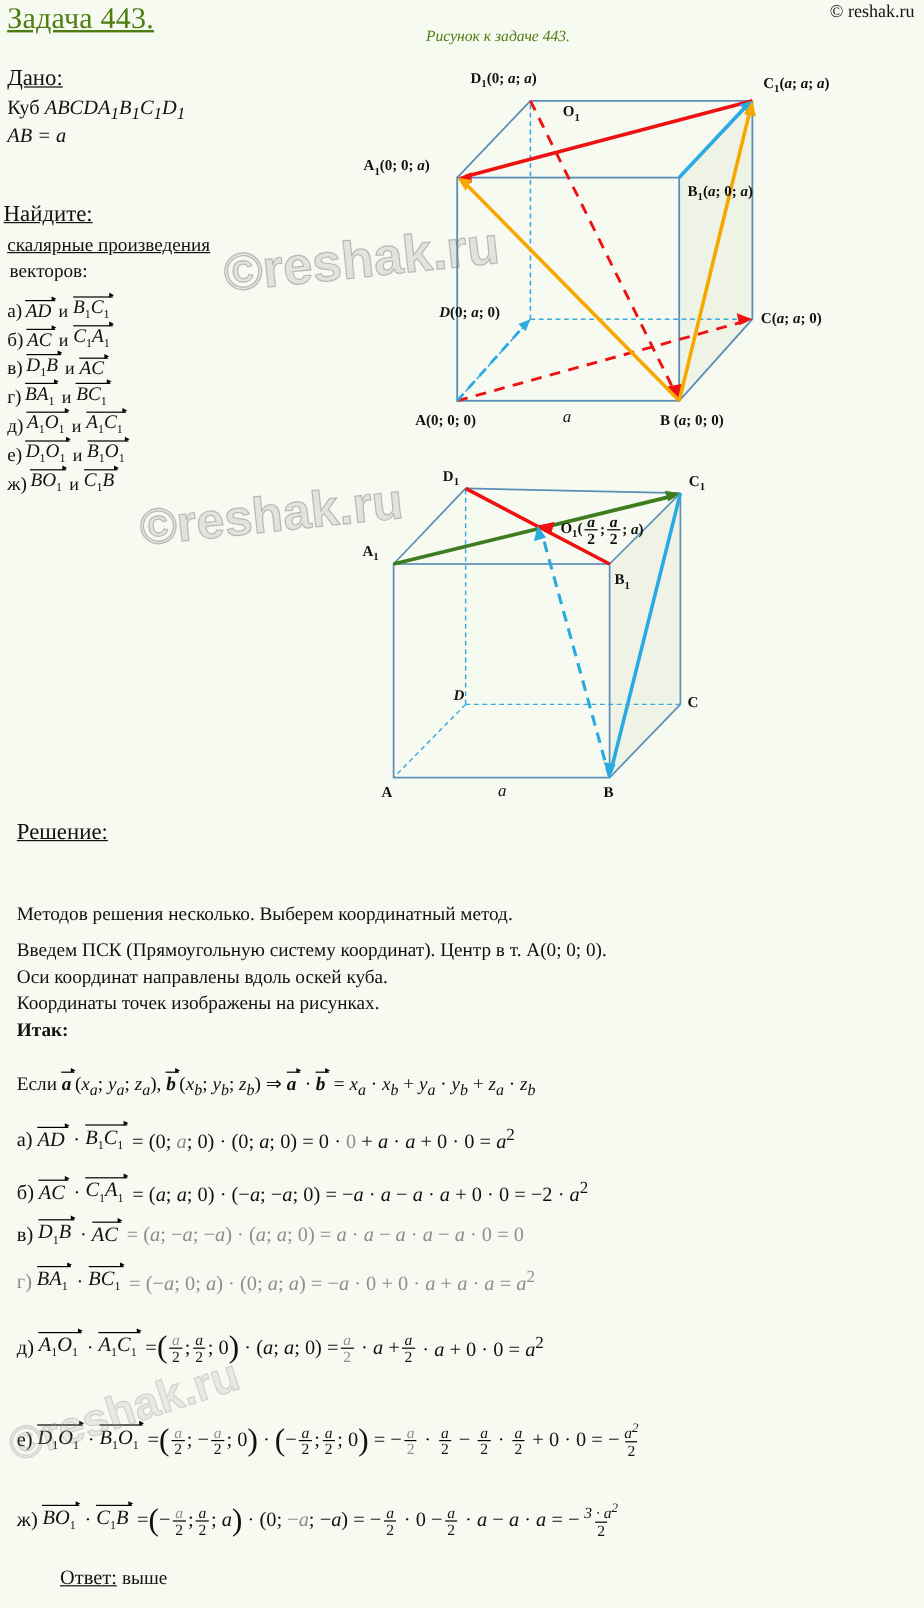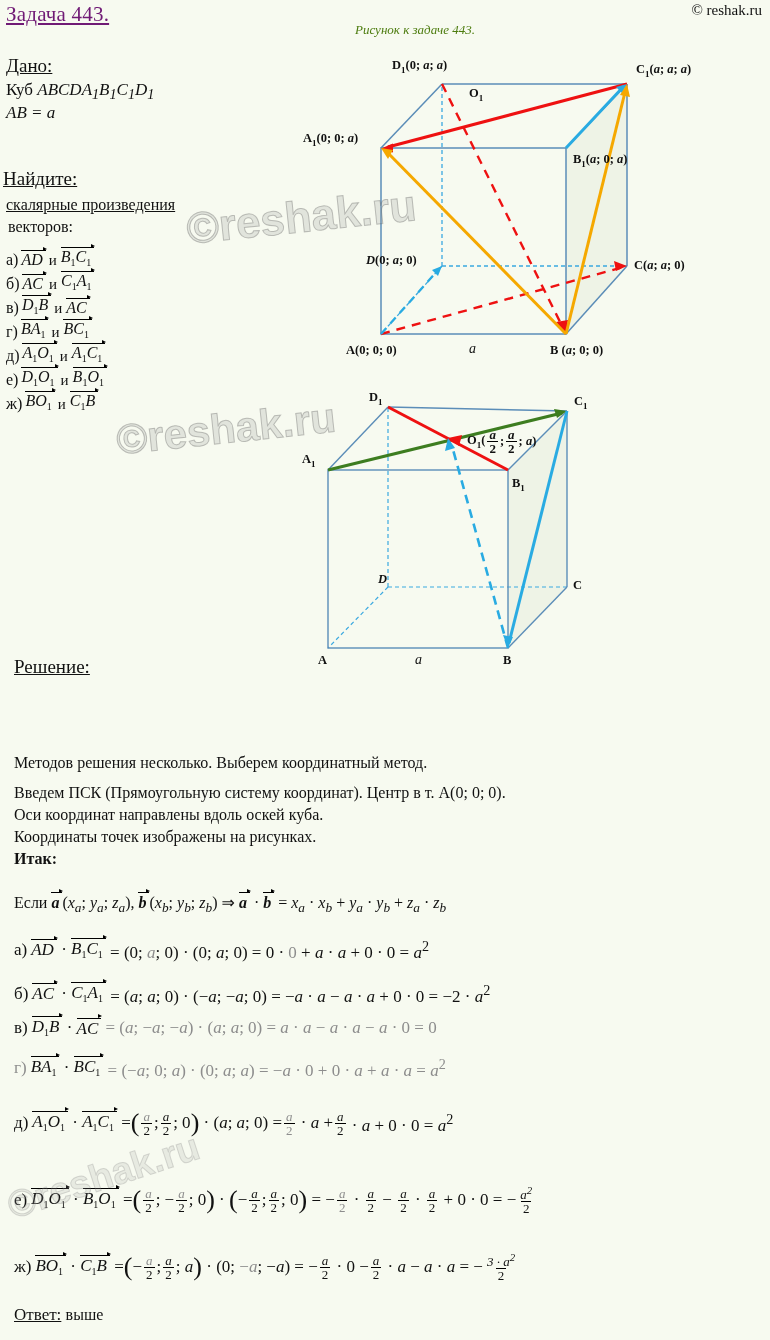--- a/index.html
+++ b/index.html
@@ -9,21 +9,21 @@
     font-family:"Liberation Serif", serif;
     color:#111;
     position:relative;
     overflow:hidden;
   }
   .page{position:relative;width:770px;height:1340px;}
 
   
   .task-title{
     position:absolute;left:6px;top:2px;
-    font-size:21px;color:#701a75;
+    font-size:25px;color:#4d7c0f;
     text-decoration:underline;
     letter-spacing:.2px;
     white-space:nowrap;
   }
   .copyright{
     position:absolute;right:8px;top:2px;
     font-size:15px;color:#111;
     white-space:nowrap;
   }
   .fig-caption{
@@ -100,21 +100,21 @@
     font-family:"Liberation Sans", sans-serif;
     font-weight:bold;
     color:rgba(150,150,150,0.22);
     -webkit-text-stroke:1px rgba(90,90,90,0.35);
     pointer-events:none;white-space:nowrap;
     transform:rotate(-6deg);
   }
 
   
   .sol-head{
-    position:absolute;left:14px;top:656px;
+    position:absolute;left:14px;top:683px;
     font-size:19px;text-decoration:underline;
   }
   .sol-p{
     position:absolute;left:14px;
     font-size:16px;white-space:nowrap;
   }
   .formula-box{
     position:absolute;left:14px;top:893px;
     font-size:16px;white-space:nowrap;
   }
@@ -133,21 +133,21 @@
   .frac .den{font-size:13px;border-top:1.3px solid #000;padding:0 2px;}
   .vecb{
     position:relative;display:inline-block;
     font-style:italic;font-weight:bold;padding-right:3px;line-height:1.05;
   }
   .vecb::before{content:"";position:absolute;left:0;right:0;top:-3px;border-top:1.2px solid #000;}
   .vecb::after{content:"";position:absolute;right:-1px;top:-6.2px;border-left:4px solid #000;border-top:2.6px solid transparent;border-bottom:2.6px solid transparent;}
   .answer{
     position:absolute;left:14px;top:1305px;font-size:17px;
   }
-  .answer .u{text-decoration:underline;}
+  .answer .u{text-decoration:underline;margin-left:36px;}
   .faded{color:#8d8d8d;}
 </style>
 </head>
 <body>
 
 <div class="page">
 
   <div class="task-title">Задача 443.</div>
   <div class="copyright">© reshak.ru</div>
   <div class="fig-caption">Рисунок к задаче 443.</div>

